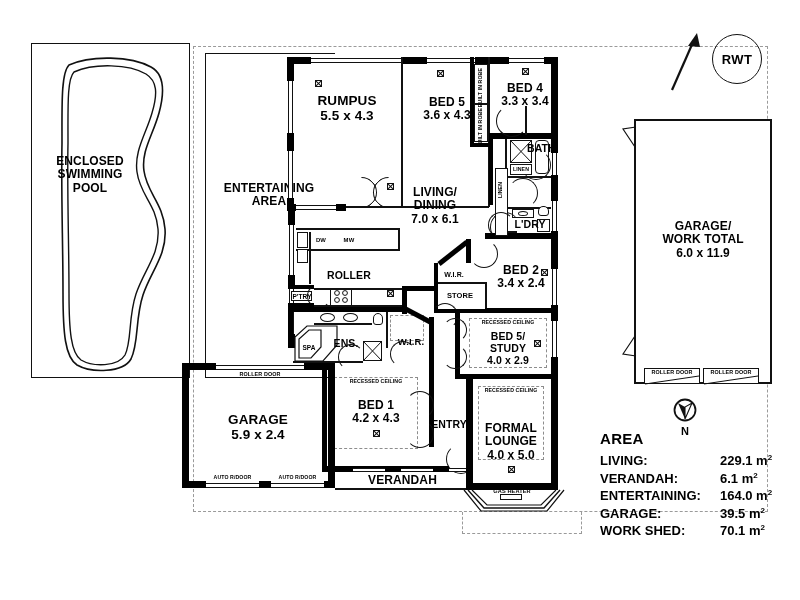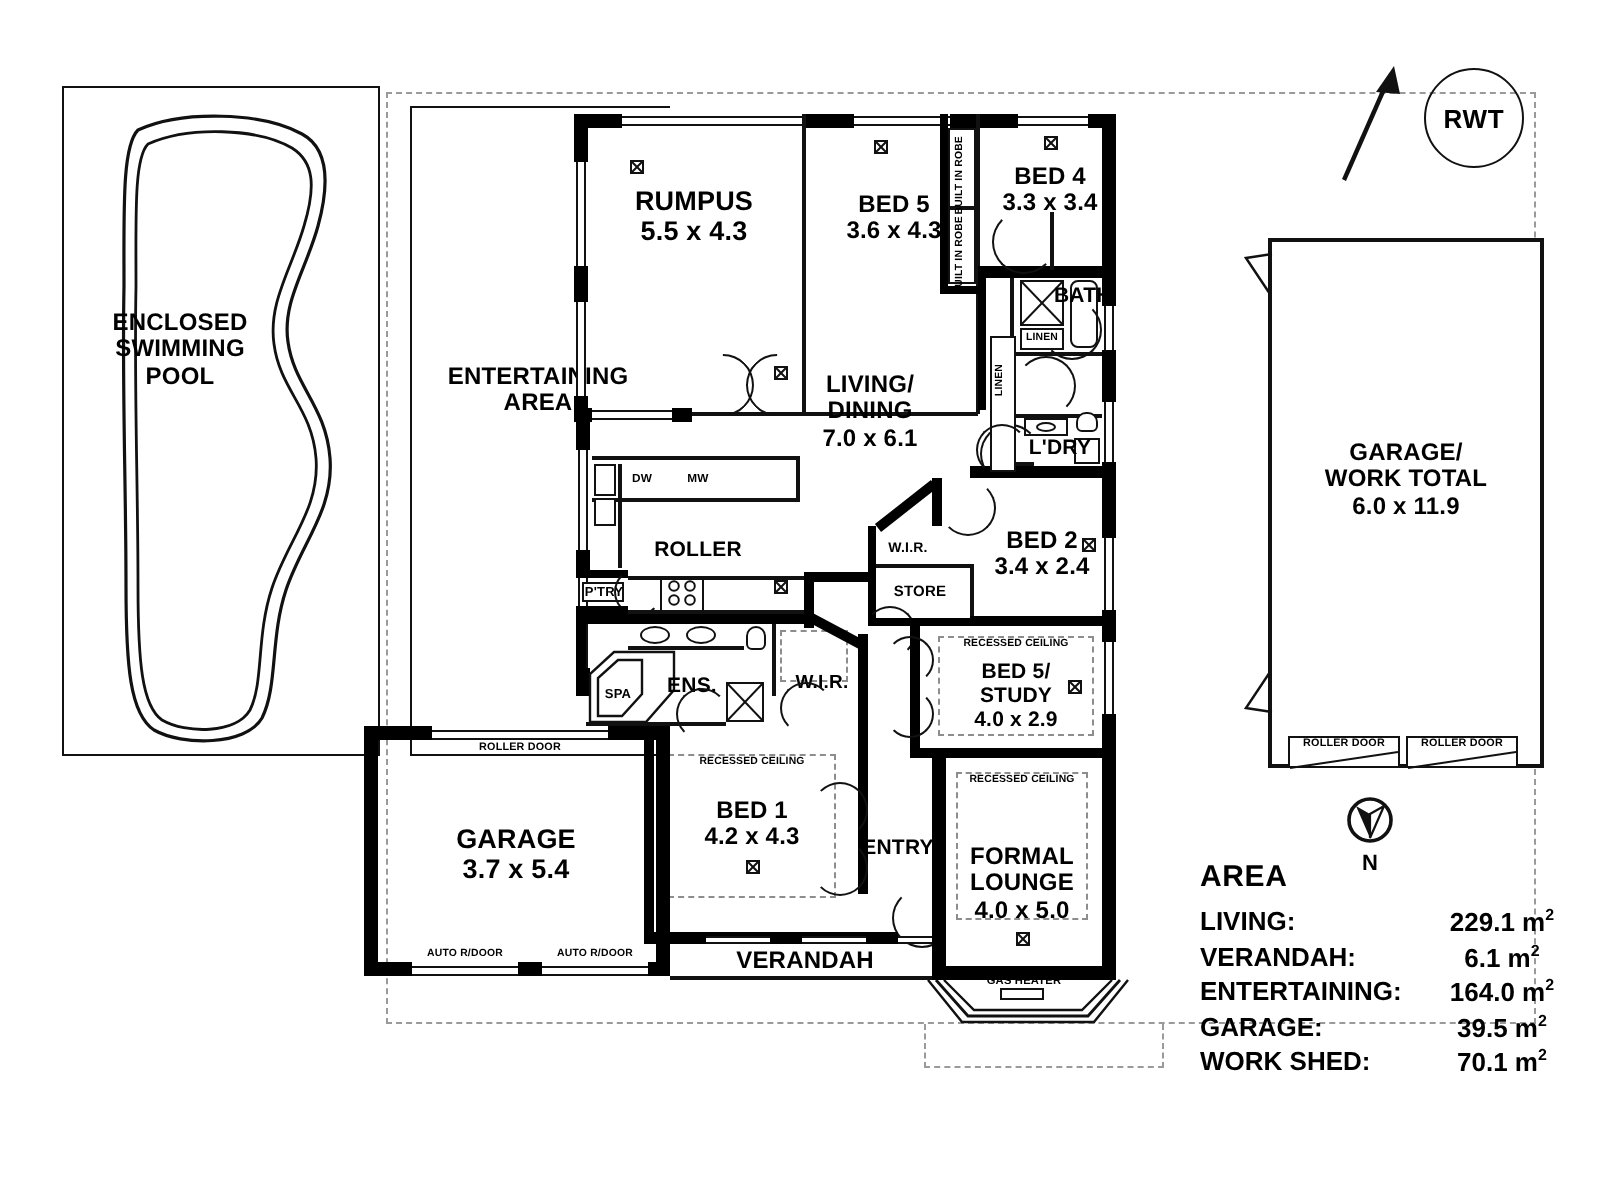--- a/index.html
+++ b/index.html
@@ -56,21 +56,21 @@
   .marker{position:absolute;width:7px;height:7px;border:1px solid #111;box-sizing:border-box;background:#fff;}
   .marker:before,.marker:after{content:"";position:absolute;left:-1px;top:2px;width:7px;height:1px;background:#111;}
   .marker:before{transform:rotate(45deg);}
   .marker:after{transform:rotate(-45deg);}
 
   
   #area{position:absolute;left:600px;top:430px;width:190px;color:#000;}
   #area .ttl{font-size:15px;font-weight:700;letter-spacing:.3px;margin-bottom:5px;}
   #area table{border-collapse:collapse;width:182px;}
   #area td{font-size:13px;font-weight:600;padding:1.1px 0;white-space:nowrap;}
-  #area td.v{text-align:center;font-weight:600;}
+  #area td.v{text-align:left;font-weight:600;}
   #area tr.total td{font-weight:700;padding-top:7px;font-size:13.5px;}
   sup{font-size:8px;vertical-align:super;}
 
   
   #rwt{position:absolute;left:712px;top:34px;width:48px;height:48px;border:1.8px solid #111;border-radius:50%;
        display:flex;align-items:center;justify-content:center;font-size:13px;font-weight:700;letter-spacing:.4px;}
 
   
   #north{position:absolute;left:672px;top:398px;width:26px;text-align:center;}
   #north .lab{font-size:11px;font-weight:700;margin-top:-1px;}
@@ -326,21 +326,21 @@
   <div class="wall" style="left:182px;top:363px;width:7px;height:125px;"></div>
   <div class="wall" style="left:182px;top:481px;width:24px;height:7px;"></div>
   <div class="glaz" style="left:206px;top:483px;width:53px;height:5px;"></div>
   <div class="lbl tiny" style="left:206px;top:475px;width:53px;font-size:5.2px;"><span>AUTO R/DOOR</span></div>
   <div class="wall" style="left:259px;top:481px;width:12px;height:7px;"></div>
   <div class="glaz" style="left:271px;top:483px;width:53px;height:5px;"></div>
   <div class="lbl tiny" style="left:271px;top:475px;width:53px;font-size:5.2px;"><span>AUTO R/DOOR</span></div>
   <div class="wall" style="left:324px;top:481px;width:11px;height:7px;"></div>
   <div class="wall" style="left:328px;top:363px;width:7px;height:125px;"></div>
   <div class="lbl big" style="left:205px;top:412px;width:106px;">
-    <span>GARAGE</span><span class="dim">3.7 x 5.4</span>
+    <span>GARAGE</span><span class="dim">5.9 x 2.4</span>
   </div>
 
   <div class="wall" style="left:335px;top:466px;width:18px;height:6px;"></div>
   <div class="glaz" style="left:353px;top:468px;width:32px;height:4px;"></div>
   <div class="wall" style="left:385px;top:466px;width:16px;height:6px;"></div>
   <div class="glaz" style="left:401px;top:468px;width:32px;height:4px;"></div>
   <div class="wall" style="left:433px;top:466px;width:16px;height:6px;"></div>
   <div class="glaz" style="left:449px;top:468px;width:18px;height:4px;"></div>
   <div class="thin" style="left:335px;top:488px;width:132px;height:1.6px;"></div>
   <div class="lbl mid" style="left:345px;top:474px;width:115px;"><span>VERANDAH</span></div>

